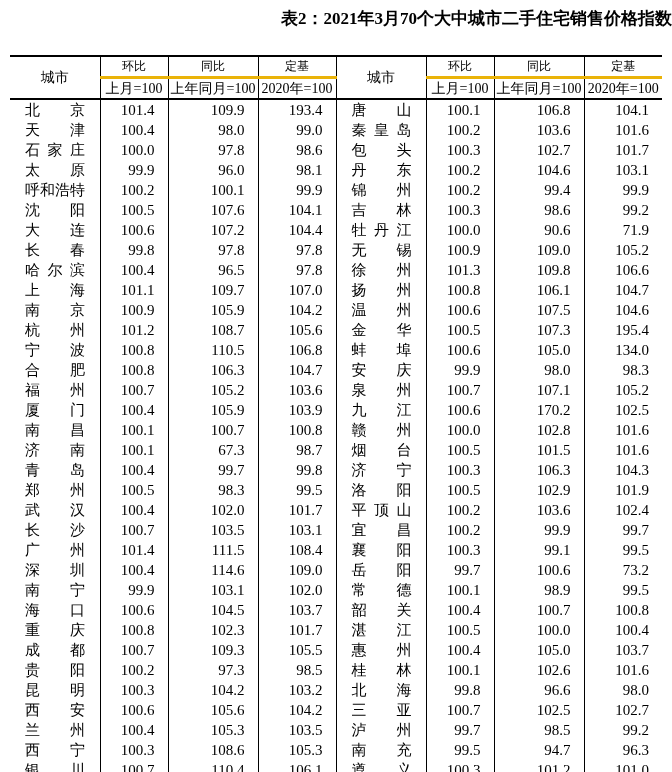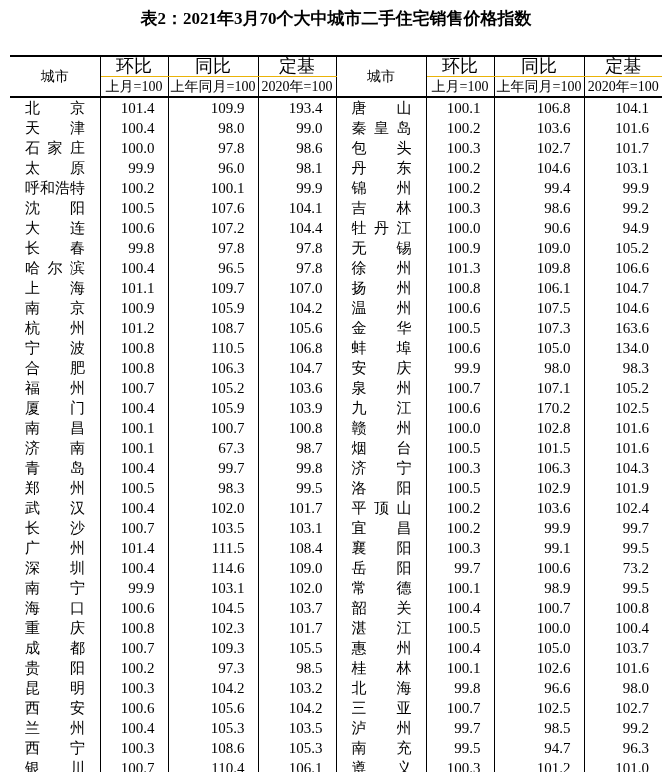--- a/index.html
+++ b/index.html
@@ -3,36 +3,36 @@
 <meta charset="utf-8">
 <style>
   html, body { margin:0; padding:0; }
   body {
     width:672px; height:772px; background:#ffffff; color:#000000;
     font-family:"Liberation Serif","DejaVu Serif",serif;
     overflow:hidden;
   }
   .title {
     padding-top:8px; height:22px; line-height:22px;
-    text-align:center; font-weight:bold; font-size:17px;
+    text-align:right; font-weight:bold; font-size:17px;
   }
   table.idx {
     border-collapse:collapse; table-layout:fixed;
     width:652px; margin:25px 10px 0 10px;
     border-top:2px solid #000; border-bottom:2px solid #000;
   }
   th, td {
     padding:0; margin:0; font-weight:normal;
     height:19px; line-height:19px;
     white-space:nowrap; overflow:hidden;
     border-right:1px solid #000;
   }
   .col-last { border-right:none; }
   thead th { text-align:center; }
-  .h1 .stat { border-bottom:1px solid #eab308; font-size:18px; }
+  .h1 .stat { border-bottom:3px solid #eab308; font-size:12px; }
   .city-h { border-bottom:2px solid #000; font-size:14px; }
   .h2 th { border-bottom:2px solid #000; font-size:14px; }
   tbody td.city { text-align:left; padding-left:15px; }
   tbody td.num { text-align:right; padding-right:13px; font-size:15px; }
   .cname {
     display:inline-block; width:60px; font-size:15px;
     text-align:justify; text-align-last:justify;
   }
 </style>
 </head>
@@ -133,21 +133,21 @@
         <td class="num col-last">99.2</td>
       </tr>
       <tr>
         <td class="city"><span class="cname">大连</span></td>
         <td class="num">100.6</td>
         <td class="num">107.2</td>
         <td class="num">104.4</td>
         <td class="city"><span class="cname">牡丹江</span></td>
         <td class="num">100.0</td>
         <td class="num">90.6</td>
-        <td class="num col-last">94.9</td>
+        <td class="num col-last">71.9</td>
       </tr>
       <tr>
         <td class="city"><span class="cname">长春</span></td>
         <td class="num">99.8</td>
         <td class="num">97.8</td>
         <td class="num">97.8</td>
         <td class="city"><span class="cname">无锡</span></td>
         <td class="num">100.9</td>
         <td class="num">109.0</td>
         <td class="num col-last">105.2</td>
@@ -183,21 +183,21 @@
         <td class="num col-last">104.6</td>
       </tr>
       <tr>
         <td class="city"><span class="cname">杭州</span></td>
         <td class="num">101.2</td>
         <td class="num">108.7</td>
         <td class="num">105.6</td>
         <td class="city"><span class="cname">金华</span></td>
         <td class="num">100.5</td>
         <td class="num">107.3</td>
-        <td class="num col-last">163.6</td>
+        <td class="num col-last">195.4</td>
       </tr>
       <tr>
         <td class="city"><span class="cname">宁波</span></td>
         <td class="num">100.8</td>
         <td class="num">110.5</td>
         <td class="num">106.8</td>
         <td class="city"><span class="cname">蚌埠</span></td>
         <td class="num">100.6</td>
         <td class="num">105.0</td>
         <td class="num col-last">134.0</td>

